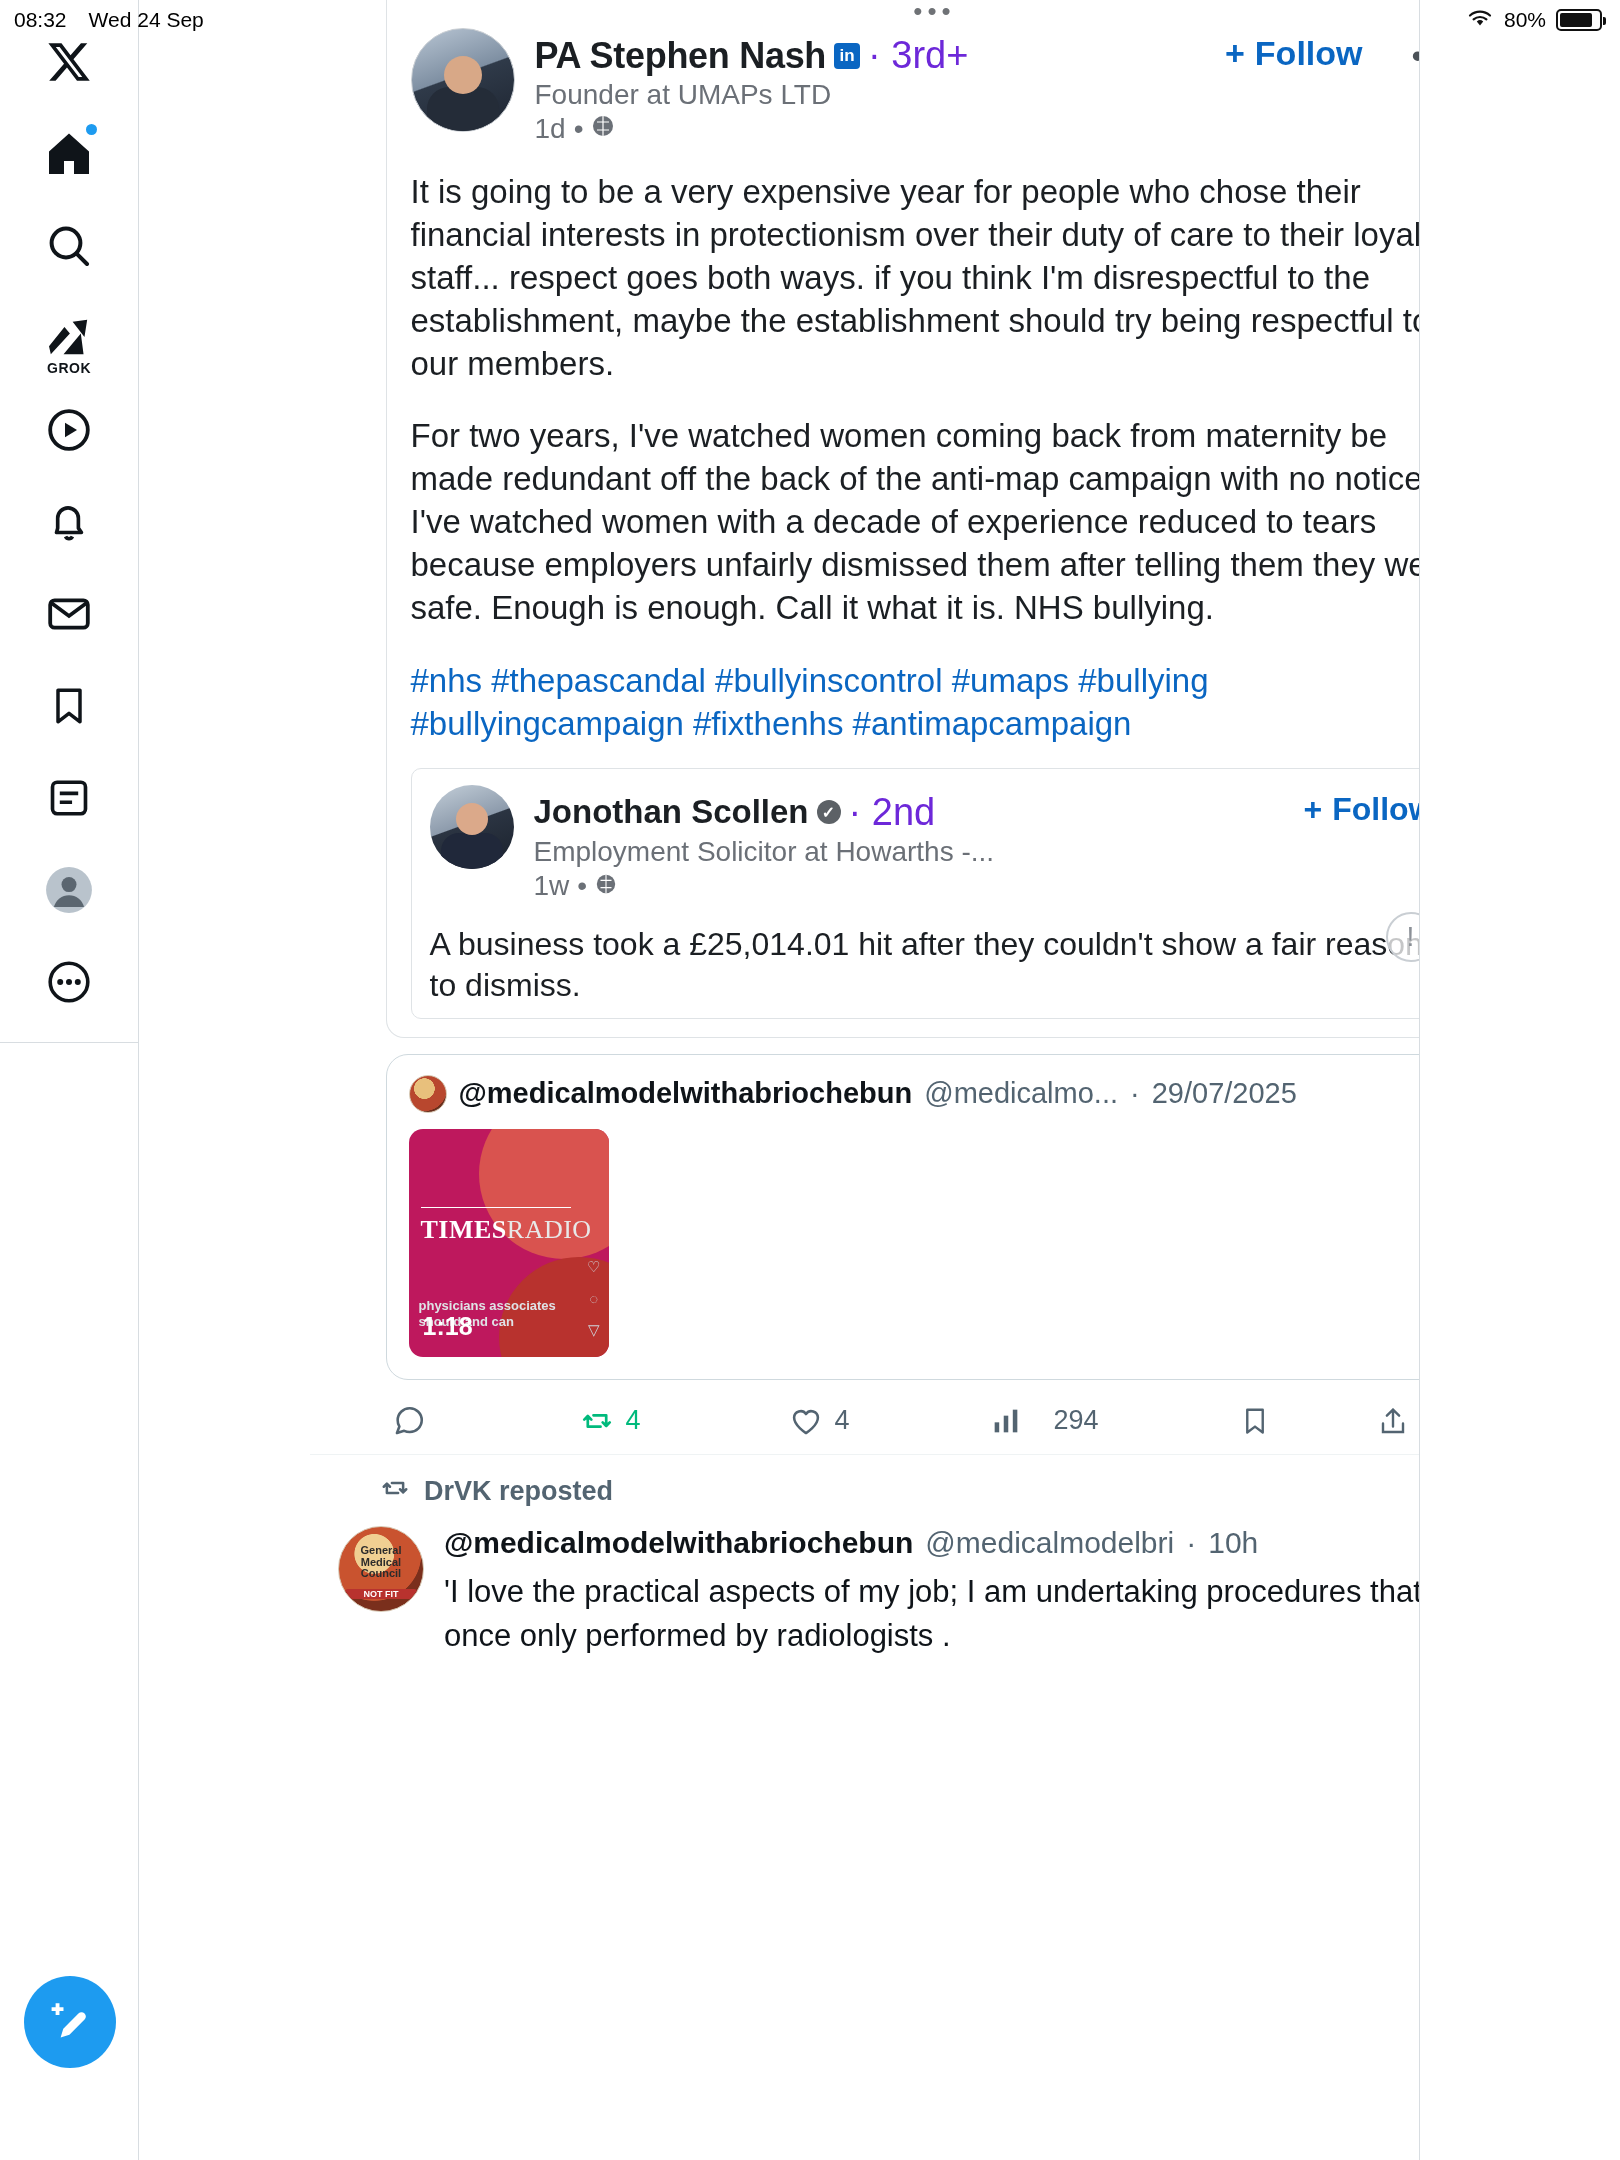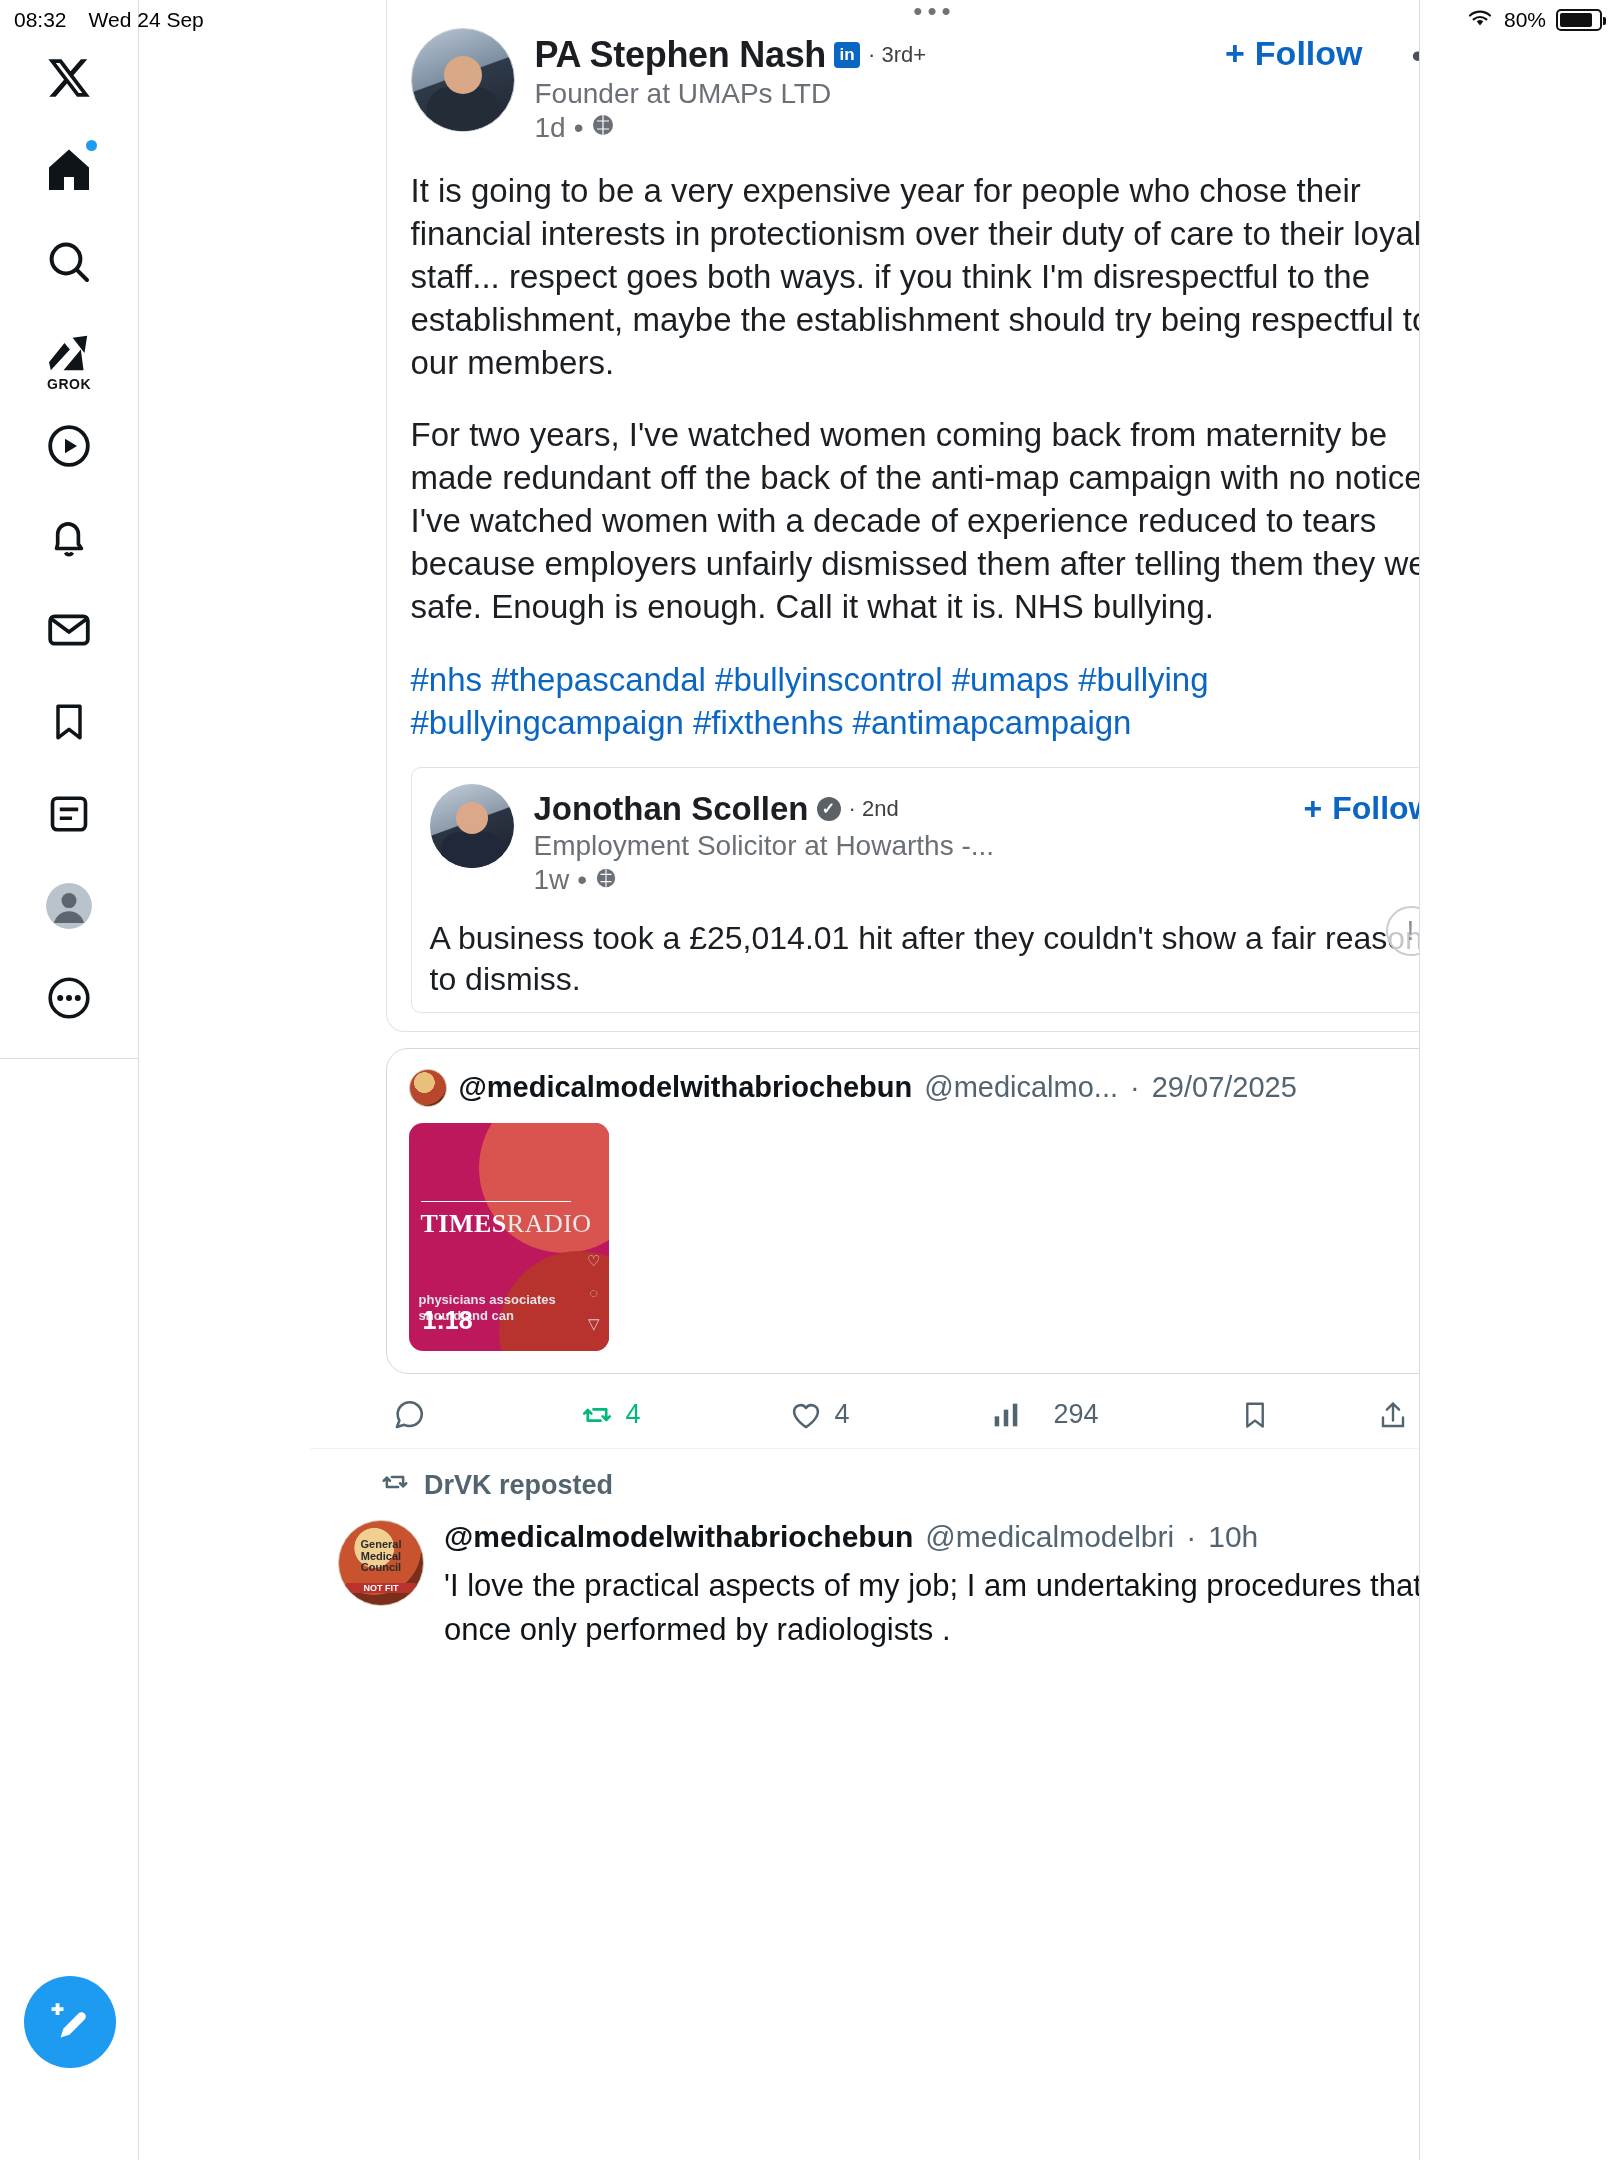--- a/index.html
+++ b/index.html
@@ -34,21 +34,21 @@
   .battery .fill {
     position: absolute; left: 2px; top: 2px; bottom: 2px; width: 32px;
     background: #111; border-radius: 2px;
   }
 
   
   .leftnav {
     width: 139px; height: 2160px;
     border-right: 1px solid #d8dde1;
     position: relative;
-    padding-top: 32px;
+    padding-top: 16px;
     flex: 0 0 139px;
   }
   .nav-items { display: flex; flex-direction: column; align-items: center; }
   .nav-item {
     width: 92px; height: 92px;
     display: flex; align-items: center; justify-content: center;
     position: relative; color: #0f1419;
   }
   .nav-item svg { display: block; }
   .nav-dot {
@@ -107,21 +107,21 @@
     width:72px; height:44px; background:#242c38; border-radius:22px 22px 0 0;
   }
   .li-meta { padding-left: 20px; padding-top: 6px; }
   .li-name-row { display: flex; align-items: center; gap: 8px; }
   .li-name { font-size: 36px; font-weight: 700; color: #1b1f23; letter-spacing: -.3px; }
   .li-badge {
     display: inline-flex; align-items: center; justify-content: center;
     width: 26px; height: 26px; border-radius: 4px; background: #0a66c2;
     color: #fff; font-size: 17px; font-weight: 700; font-family: "Liberation Sans", sans-serif;
   }
-  .li-degree { font-size: 22px; color: #404040; }
+  .li-degree { font-size: 38px; color: #6d28d9; }
   .li-sub { font-size: 28px; color: #6b7077; margin-top: 2px; }
   .li-time { font-size: 28px; color: #6b7077; margin-top: 2px; display: flex; align-items: center; gap: 8px; }
   .li-follow {
     position: absolute; right: 120px; top: 16px;
     color: #0a66c2; font-size: 34px; font-weight: 700;
     display: flex; align-items: center; gap: 10px;
   }
   .li-more {
     position: absolute; right: 26px; top: 18px;
     color: #4b5157; font-size: 34px; letter-spacing: 3px; font-weight: 700;

